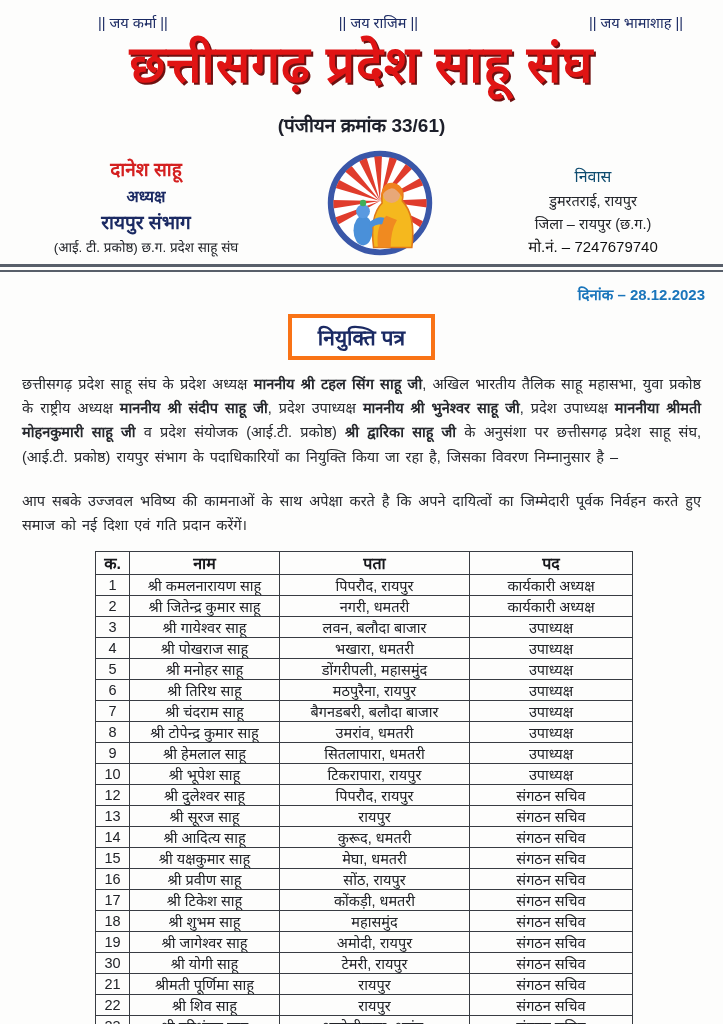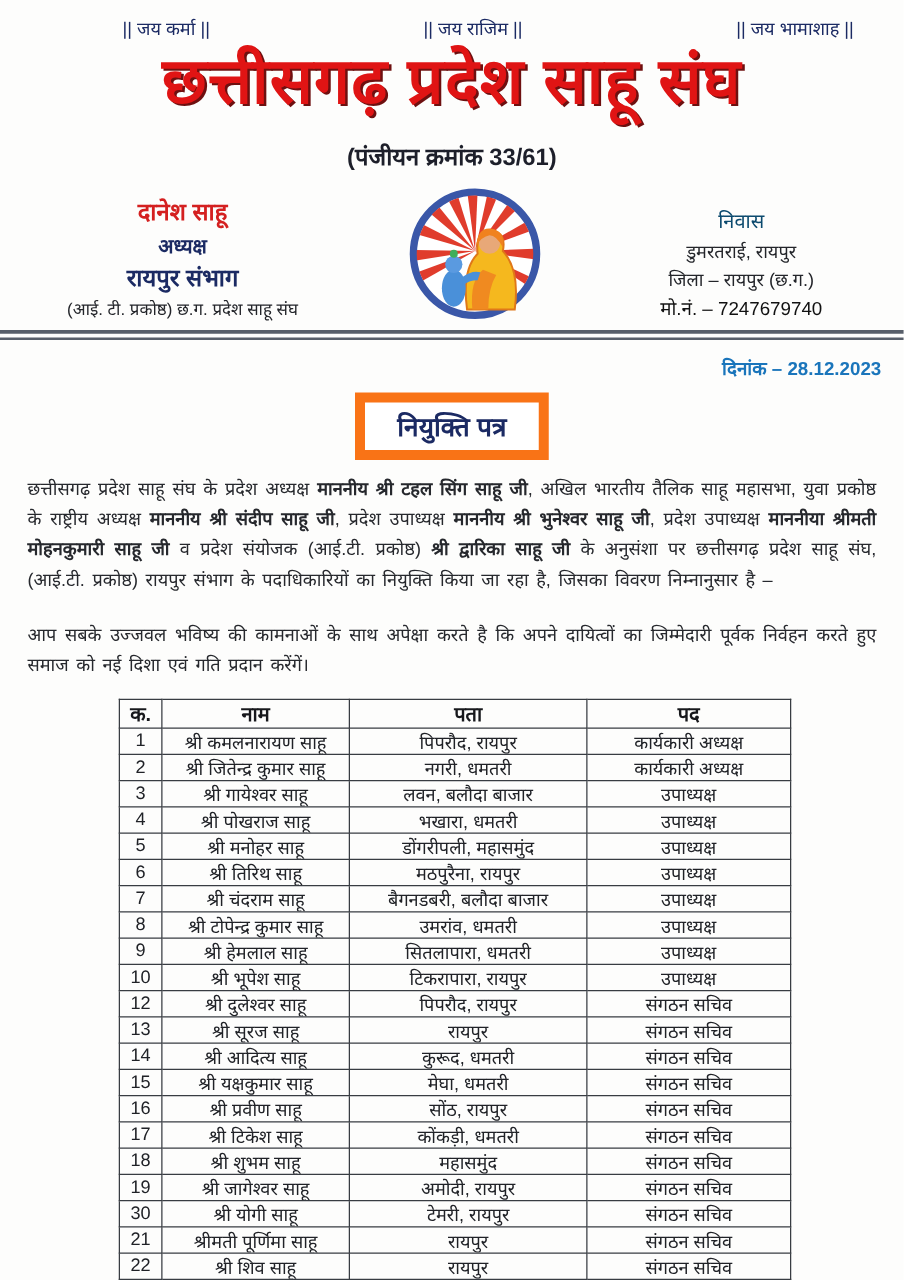--- a/index.html
+++ b/index.html
@@ -50,21 +50,21 @@
   
   .date-line{
     text-align:right;padding:12px 18px 0 0;
     font-size:15px;color:#1a75bb;font-weight:bold;
   }
   .date-line .lbl{font-weight:bold;}
 
   
   .letter-title-wrap{text-align:center;margin-top:10px;}
   .letter-title{
-    display:inline-block;border:8px solid #f97316;
+    display:inline-block;border:4px solid #f97316;
     padding:5px 26px;font-size:21px;font-weight:bold;color:#1b2a63;
     background:#fff;
   }
 
   
   .para{
     padding:0 22px;text-align:justify;
     font-size:14.5px;line-height:1.68;color:#26282d;
     word-spacing:2px;
   }

